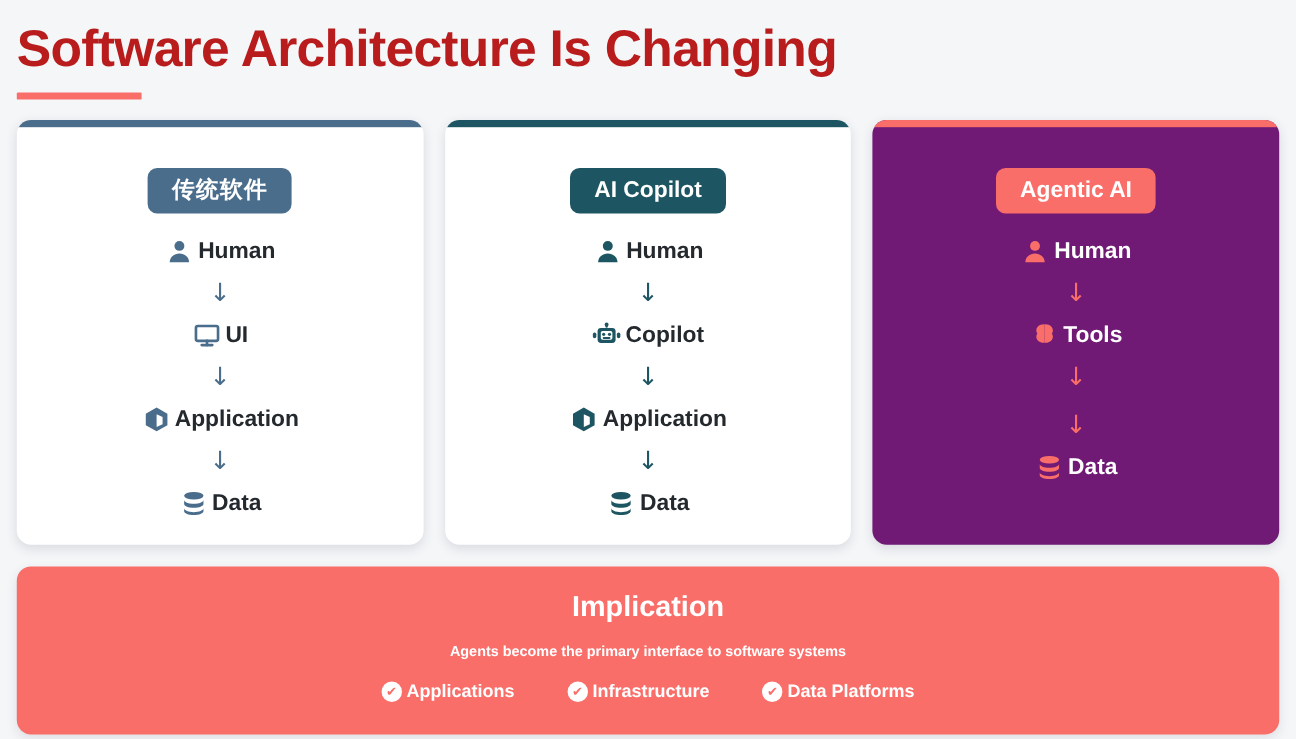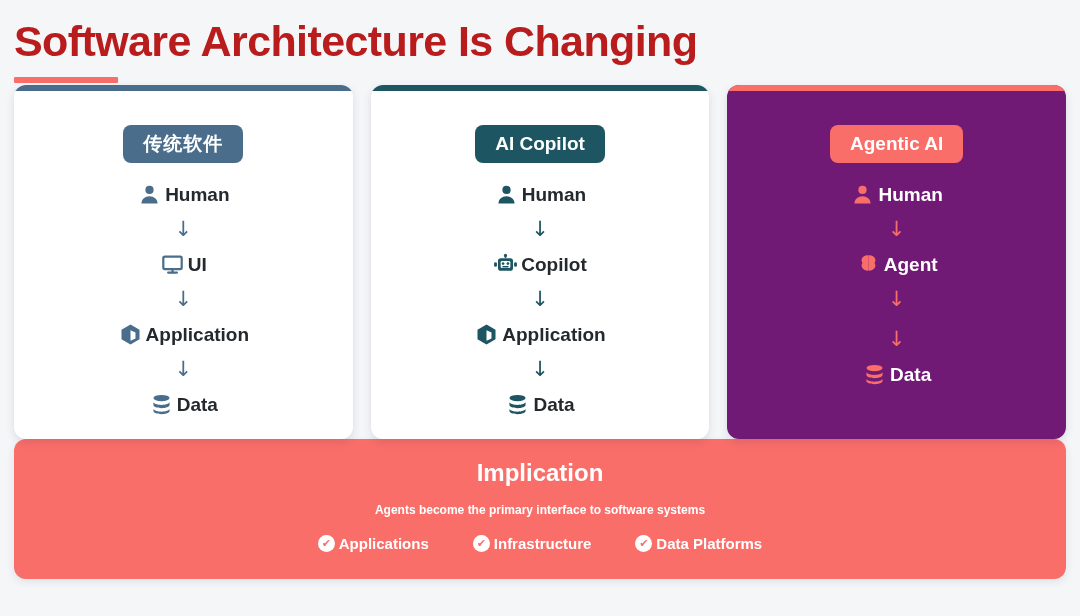--- a/index.html
+++ b/index.html
@@ -41,21 +41,21 @@
     width: 104px;
     height: 6px;
     border-radius: 1px;
     background: #fa6e6a;
   }
 
   
   .cards {
     display: flex;
     gap: 18px;
-    margin-top: 2px;
+    margin-top: 17px;
   }
 
   .card {
     position: relative;
     flex: 1 1 0;
     height: 354px;
     border-radius: 12px;
     background: #ffffff;
     box-shadow: 0 3px 9px rgba(30, 50, 70, 0.13);
     overflow: hidden;
@@ -128,20 +128,21 @@
     font-size: 21px;
     line-height: 1;
     font-family: "DejaVu Sans", sans-serif;
   }
   .card--traditional .arrow { color: #4a6d8c; }
   .card--copilot     .arrow { color: #1d5662; }
   .card--agentic     .arrow { color: #fa6e6a; }
 
   
   .implication {
+    margin-top: 18px;
     height: 140px;
     border-radius: 12px;
     background: #fa6e6a;
     color: #ffffff;
     display: flex;
     flex-direction: column;
     align-items: center;
     padding-top: 22px;
     box-shadow: 0 3px 9px rgba(30, 50, 70, 0.10);
   }
@@ -329,21 +330,21 @@
 
         <div class="arrow">↓</div>
 
         <div class="flow-row">
           <span class="flow-icon">
             <svg width="23" height="23" viewBox="0 0 24 24" fill="#fa6e6a">
               <path d="M11.1 2.4c-3.5 0-6.3 2.4-6.3 5.3 0 1 .3 1.9.9 2.7-.6.8-.9 1.7-.9 2.7 0 2.9 2.8 5.3 6.3 5.3.3 0 .6 0 .9-.1V2.5c-.3-.1-.6-.1-.9-.1z"></path>
               <path d="M12.9 2.4c3.5 0 6.3 2.4 6.3 5.3 0 1-.3 1.9-.9 2.7.6.8.9 1.7.9 2.7 0 2.9-2.8 5.3-6.3 5.3-.3 0-.6 0-.9-.1V2.5c.3-.1.6-.1.9-.1z"></path>
             </svg>
           </span>
-          <span class="flow-label">Agent</span>
+          <span class="flow-label">Tools</span>
         </div>
 
         <div class="arrow">↓</div>
 
 
         <div class="arrow">↓</div>
 
         <div class="flow-row">
           <span class="flow-icon">
             <svg width="23" height="23" viewBox="0 0 24 24" fill="#fa6e6a">

